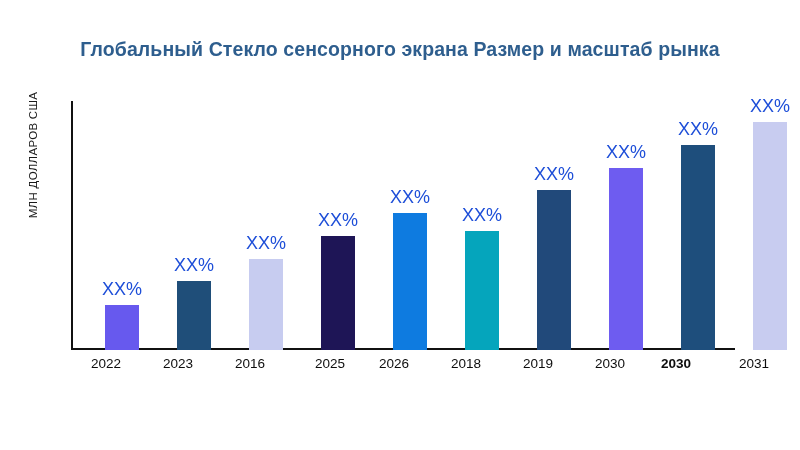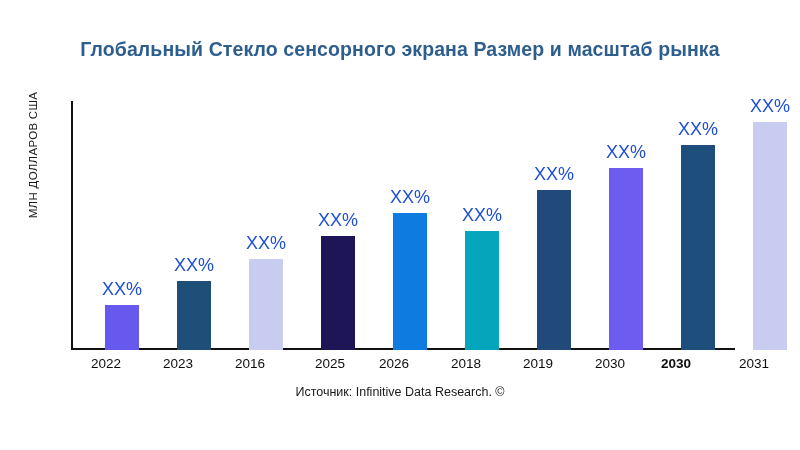--- a/index.html
+++ b/index.html
@@ -211,15 +211,14 @@
       <div class="xtick" style="left: 178px;">2016</div>
       <div class="xtick" style="left: 258px;">2025</div>
       <div class="xtick" style="left: 322px;">2026</div>
       <div class="xtick" style="left: 394px;">2018</div>
       <div class="xtick" style="left: 466px;">2019</div>
       <div class="xtick" style="left: 538px;">2030</div>
       <div class="xtick" style="left: 604px; font-weight: bold;">2030</div>
       <div class="xtick" style="left: 682px;">2031</div>
     </div>
 
-  <div class="source">Источник: Infinitive Data Research. ©</div>
 
 </div>
 
 </body></html>

